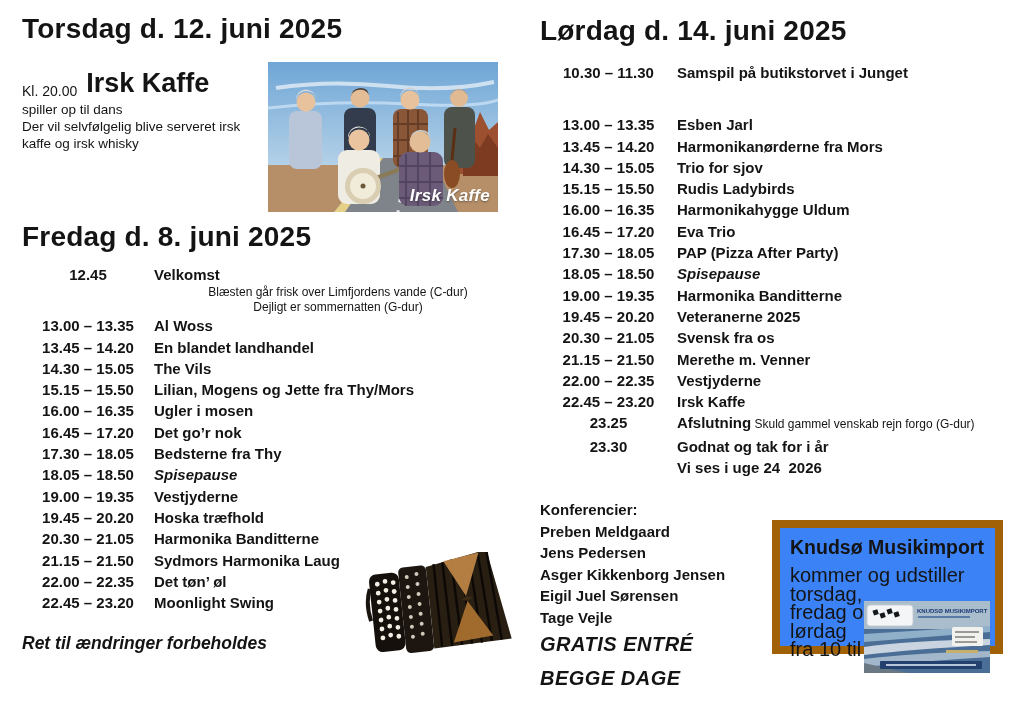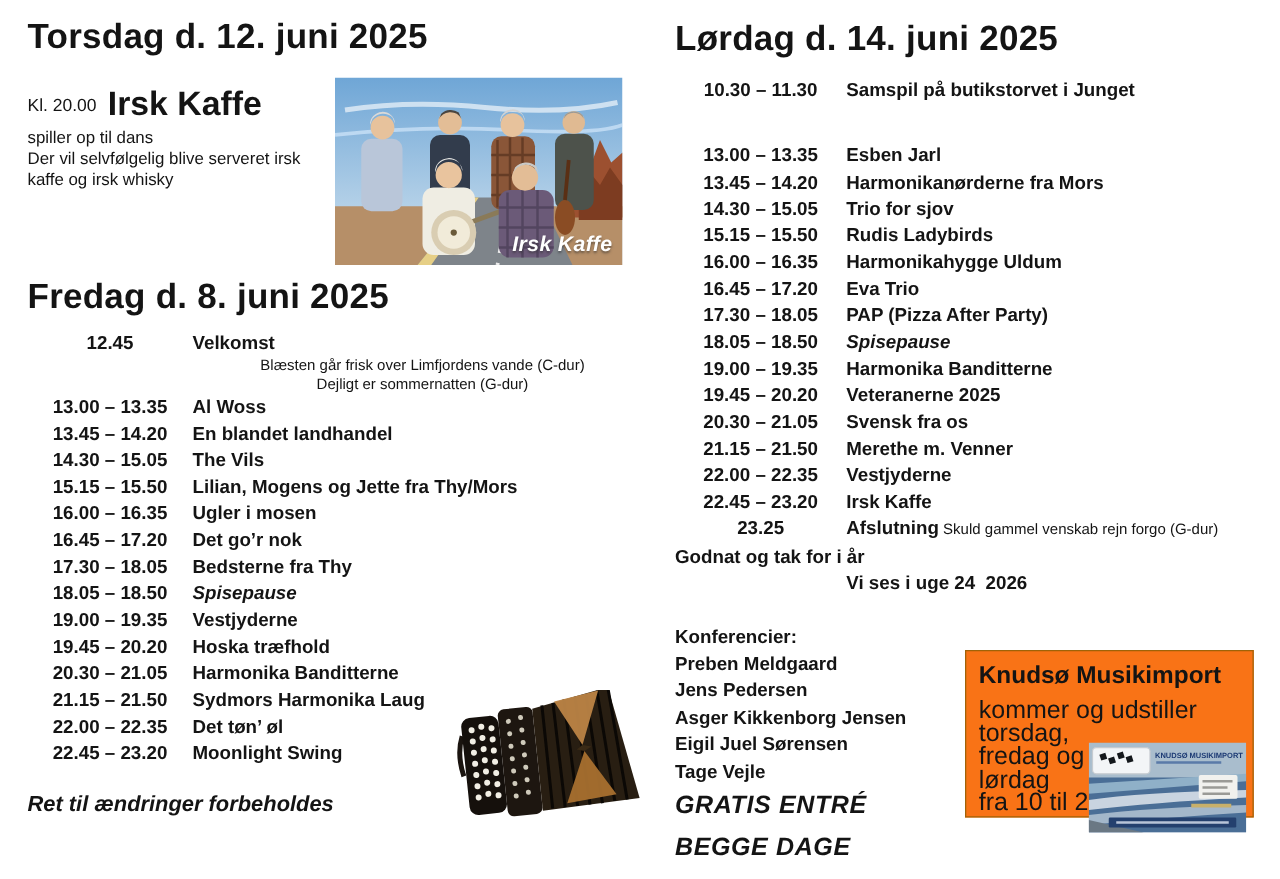--- a/index.html
+++ b/index.html
@@ -6,21 +6,21 @@
   html,body { background:#ffffff; }
   .page {
     position:relative; width:1024px; height:703px; background:#fff;
     font-family:"Liberation Sans", sans-serif; color:#141414; overflow:hidden;
   }
   .day-title { position:absolute; font-size:28px; font-weight:bold; letter-spacing:.2px; white-space:pre; }
   #thursday-title { left:22px; top:13px; }
   #friday-title   { left:22px; top:221px; }
   #saturday-title { left:540px; top:15px; }
 
-  .kl-line { position:absolute; left:22px; top:68px; display:flex; align-items:center; gap:9px; }
+  .kl-line { position:absolute; left:22px; top:68px; display:flex; align-items:flex-end; gap:9px; }
   .kl-label { font-size:14px; }
   .band-name { font-size:27px; font-weight:bold; }
   .thursday-desc { position:absolute; left:22px; top:101px; font-size:13.5px; line-height:17px; }
 
   .band-photo { position:absolute; left:268px; top:62px; width:230px; height:150px; }
   .band-photo svg { display:block; }
   .photo-caption {
     position:absolute; right:8px; bottom:6px; color:#fff; font-weight:bold; font-style:italic;
     font-size:17px; text-shadow:0 1px 2px rgba(40,40,40,.55); letter-spacing:.3px;
   }
@@ -37,21 +37,21 @@
   .suffix { font-weight:normal; font-size:12px; white-space:pre; }
   .subline { font-size:12px; font-weight:normal; line-height:15px; padding-left:132px; white-space:pre; }
 
   .note { position:absolute; left:22px; top:633px; font-size:17.5px; font-weight:bold; font-style:italic; }
 
   .accordion { position:absolute; left:364px; top:552px; }
 
   .mc { position:absolute; left:540px; top:499px; font-size:15px; font-weight:bold; line-height:21.5px; }
   .entry { position:absolute; left:540px; top:627px; font-size:20px; font-weight:bold; font-style:italic; line-height:34px; letter-spacing:.5px; }
 
-  .ad-box { position:absolute; left:772px; top:520px; width:231px; height:134px; border:1px solid #a16207; background:#f97316; }
+  .ad-box { position:absolute; left:772px; top:520px; width:231px; height:134px; border:8px solid #a16207; background:#3b82f6; }
   .ad-title { margin:8px 0 0 10px; font-size:19.5px; font-weight:bold; white-space:pre; }
   .ad-lines { margin:7px 0 0 10px; font-size:20px; font-weight:normal; line-height:18.5px; }
   .ad-card { position:absolute; right:5px; top:73px; width:126px; height:72px; }
   .ad-card svg { display:block; }
 </style>
 </head>
 <body>
 
 <div class="page">
 
@@ -305,20 +305,21 @@
       </div>
       <div class="srow">
         <span class="time">22.45 – 23.20</span>
         <span class="title">Irsk Kaffe</span>
       </div>
       <div class="srow">
         <span class="time">23.25</span>
         <span class="title">Afslutning<span class="suffix"> Skuld gammel venskab rejn forgo (G-dur)</span></span>
       </div>
       <div class="srow">
+        <span class="time">23.30</span>
         <span class="title">Godnat og tak for i år</span>
       </div>
       <div class="srow">
         <span class="time"></span>
         <span class="title">Vi ses i uge 24  2026</span>
       </div>
     </div>
 
   <div class="mc">
     <div>Konferencier:</div>

